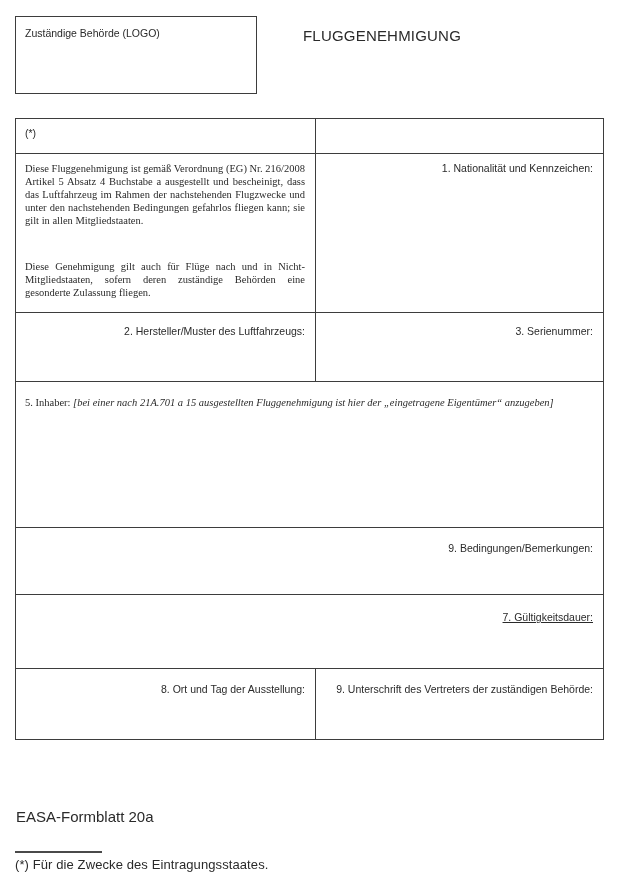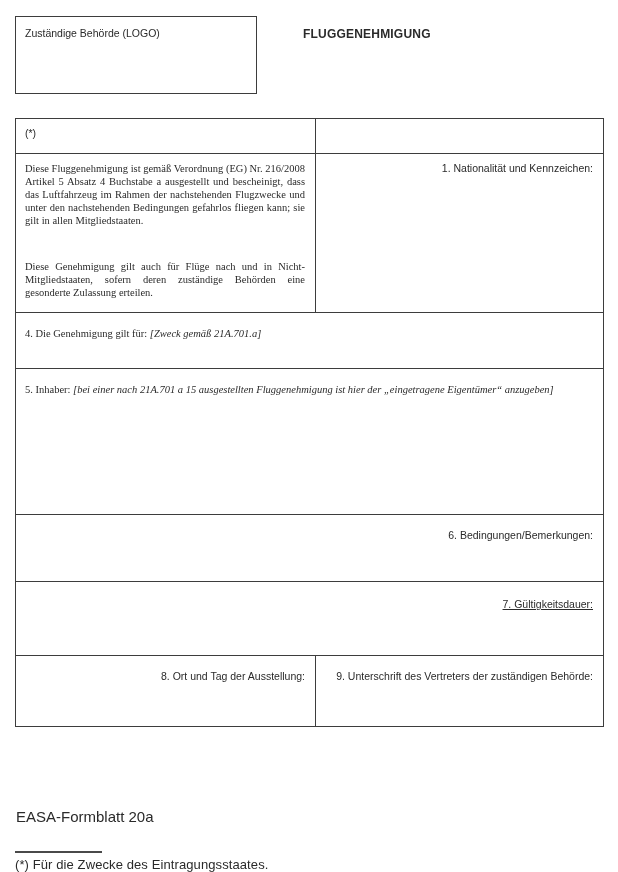--- a/index.html
+++ b/index.html
@@ -26,22 +26,22 @@
     padding-top: 10px;
     padding-left: 9px;
     font-size: 10.5px;
     line-height: 13px;
     box-sizing: content-box;
   }
   .form-title {
     position: absolute;
     left: 303px;
     top: 27px;
-    font-size: 12px;
-    font-weight: bold;
+    font-size: 15px;
+    font-weight: normal;
     letter-spacing: 0.2px;
     white-space: nowrap;
   }
   table.permit-table {
     position: absolute;
     left: 15px;
     top: 118px;
     width: 588px;
     border-collapse: collapse;
     table-layout: fixed;
@@ -111,49 +111,49 @@
         <tr class="row-1" style="height:35px">
       <td>
         <span>(*)</span>
       </td>
       <td class="cell-right"></td>
     </tr>
 
     <tr class="row-2" style="height:159px">
       <td>
         <p class="justify">Diese Fluggenehmigung ist gemäß Verordnung (EG) Nr. 216/2008 Artikel 5 Absatz 4 Buchstabe a ausgestellt und bescheinigt, dass das Luftfahrzeug im Rahmen der nachstehenden Flugzwecke und unter den nachstehenden Bedingungen gefahrlos fliegen kann; sie gilt in allen Mitgliedstaaten.</p>
-        <p class="justify para2">Diese Genehmigung gilt auch für Flüge nach und in Nicht-Mitgliedstaaten, sofern deren zuständige Behörden eine gesonderte Zulassung erteilen.</p>
+        <p class="justify para2">Diese Genehmigung gilt auch für Flüge nach und in Nicht-Mitgliedstaaten, sofern deren zuständige Behörden eine gesonderte Zulassung fliegen.</p>
       </td>
       <td class="cell-right">
         <p class="hang">1. Nationalität und Kennzeichen:</p>
       </td>
     </tr>
 
-
-    <tr class="row-4" style="height:56px">
-      <td colspan="2">
-        <p class="hang justify">
-          <span>4. Die Genehmigung gilt für:</span>
-          <span class="hint">[Zweck gemäß 21A.701.a]</span>
-        </p>
+    <tr class="row-3" style="height:69px">
+      <td>
+        <p class="hang">2. Hersteller/Muster des Luftfahrzeugs:</p>
+      </td>
+      <td class="cell-right">
+        <p class="hang">3. Serienummer:</p>
       </td>
     </tr>
+
 
     <tr class="row-5" style="height:146px">
       <td colspan="2">
         <p class="hang justify">
           <span>5. Inhaber:</span>
           <span class="hint">[bei einer nach 21A.701 a 15 ausgestellten Fluggenehmigung ist hier der „eingetragene Eigentümer“ anzugeben]</span>
         </p>
       </td>
     </tr>
 
     <tr class="row-6" style="height:67px">
       <td colspan="2">
-        <p class="hang">6. Bedingungen/Bemerkungen:</p>
+        <p class="hang">9. Bedingungen/Bemerkungen:</p>
       </td>
     </tr>
 
     <tr class="row-7" style="height:74px">
       <td colspan="2">
         <p class="hang">7. Gültigkeitsdauer:</p>
       </td>
     </tr>
 
     <tr class="row-8" style="height:71px">

